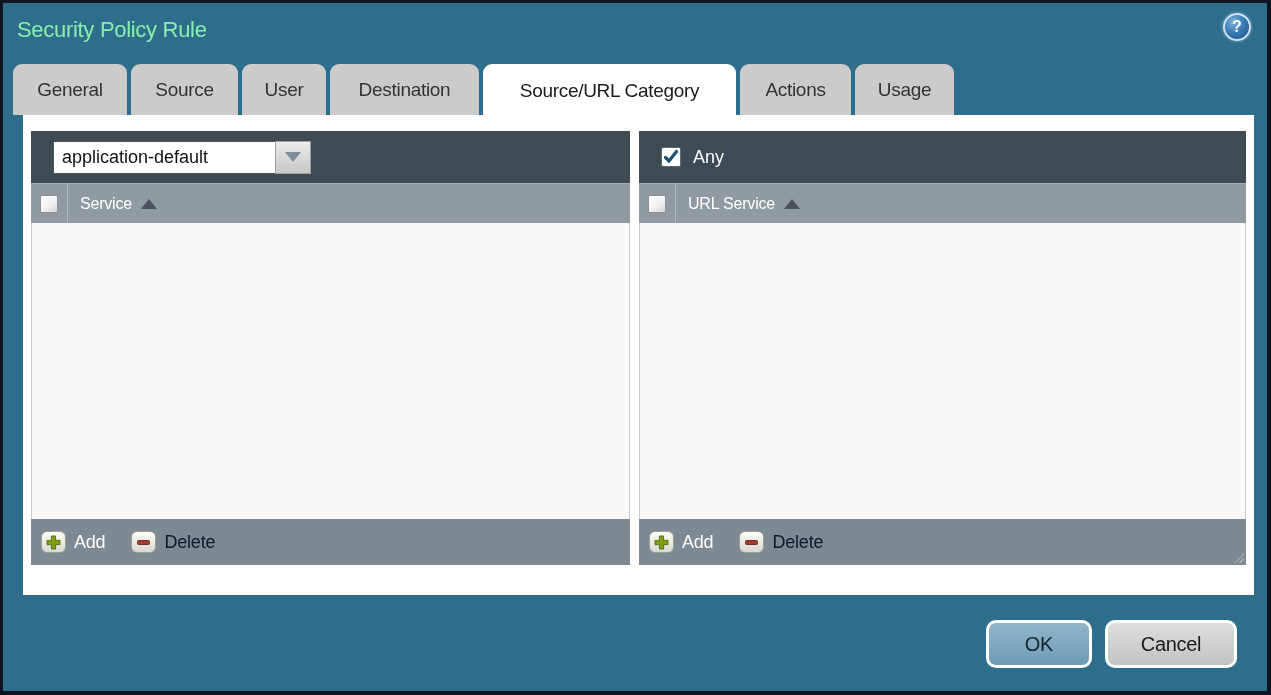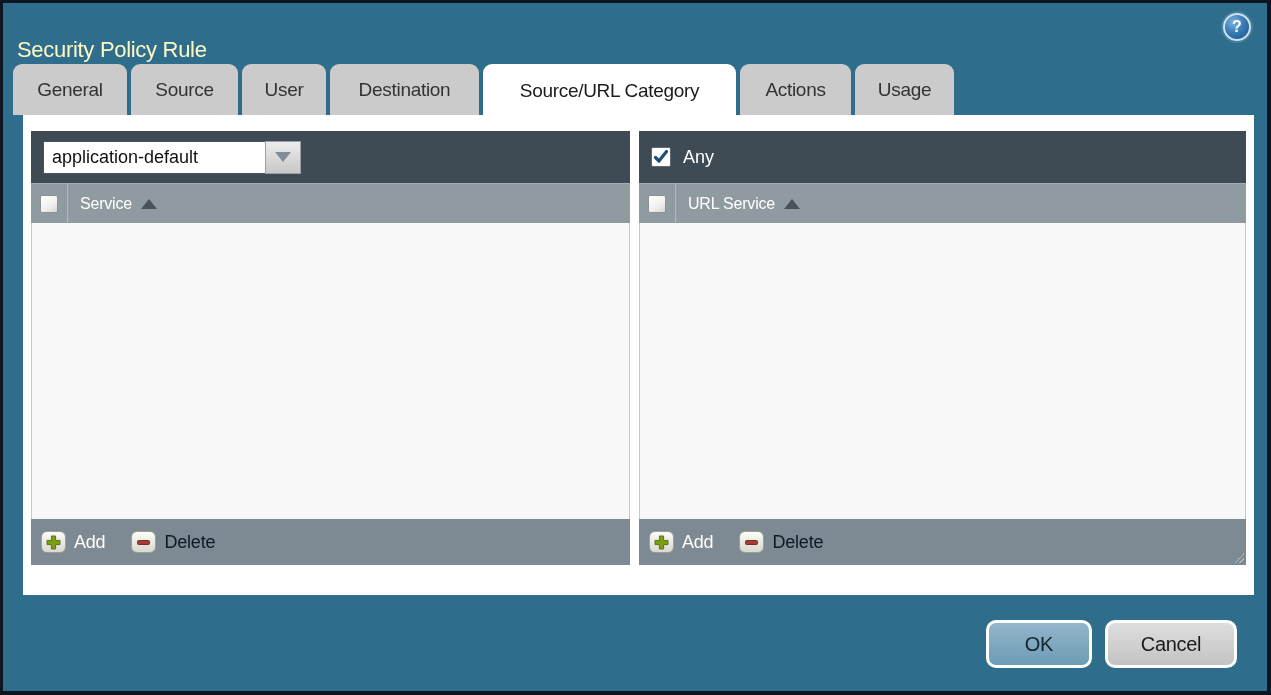--- a/index.html
+++ b/index.html
@@ -10,21 +10,21 @@
     position:relative;
     overflow:hidden;
   }
   .dialog {
     position:absolute; left:3px; top:3px; right:4px; bottom:4px;
     background:#2f6d8d;
   }
   
   .titlebar-text {
     position:absolute; left:14px; top:14px;
-    color:#fef9c3; font-size:22px; letter-spacing:-0.3px;margin-top:20px;
+    color:#86efac; font-size:22px; letter-spacing:-0.3px;
   }
   .help-icon {
     position:absolute; right:16px; top:10px;
     width:28px; height:28px; border-radius:50%;
     background:radial-gradient(circle at 35% 30%, #7db4e0 0%, #3a7cb5 45%, #1d5astreet 70%, #164f86 100%);
     background:radial-gradient(circle at 35% 30%, #7db4e0 0%, #3a7cb5 45%, #164f86 100%);
     border:2px solid #cfe2f0;
     box-shadow:0 0 0 2px rgba(110,160,200,0.35);
     color:#ffffff; font-size:16px; font-weight:bold;
     display:flex; align-items:center; justify-content:center;
@@ -53,21 +53,21 @@
   }
   .panel {
     position:absolute; top:16px;
     display:flex; flex-direction:column;
   }
   .panel-left  { left:8px;   width:599px; height:434px; }
   .panel-right { left:616px; width:607px; height:434px; }
 
   .panel-toolbar {
     height:52px; background:#3e4b54; flex:0 0 auto;
-    display:flex; align-items:center; padding-left:12px;
+    display:flex; align-items:center; padding-left:22px;
   }
   .col-header {
     height:40px; background:#909aa1; flex:0 0 auto;
     display:flex; align-items:center;
     border-top:1px solid #a5adb3;
   }
   .list-body {
     flex:1 1 auto; background:#f8f8f8;
     border-left:1px solid #c6cacd; border-right:1px solid #c6cacd;
   }

